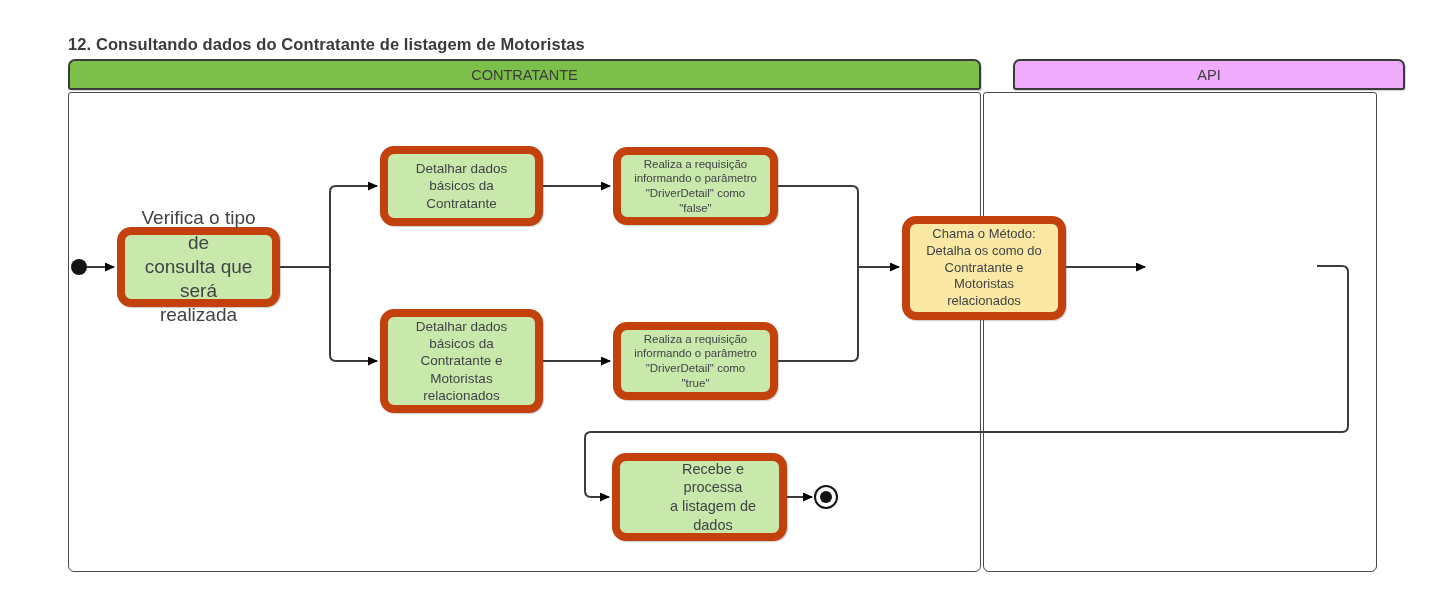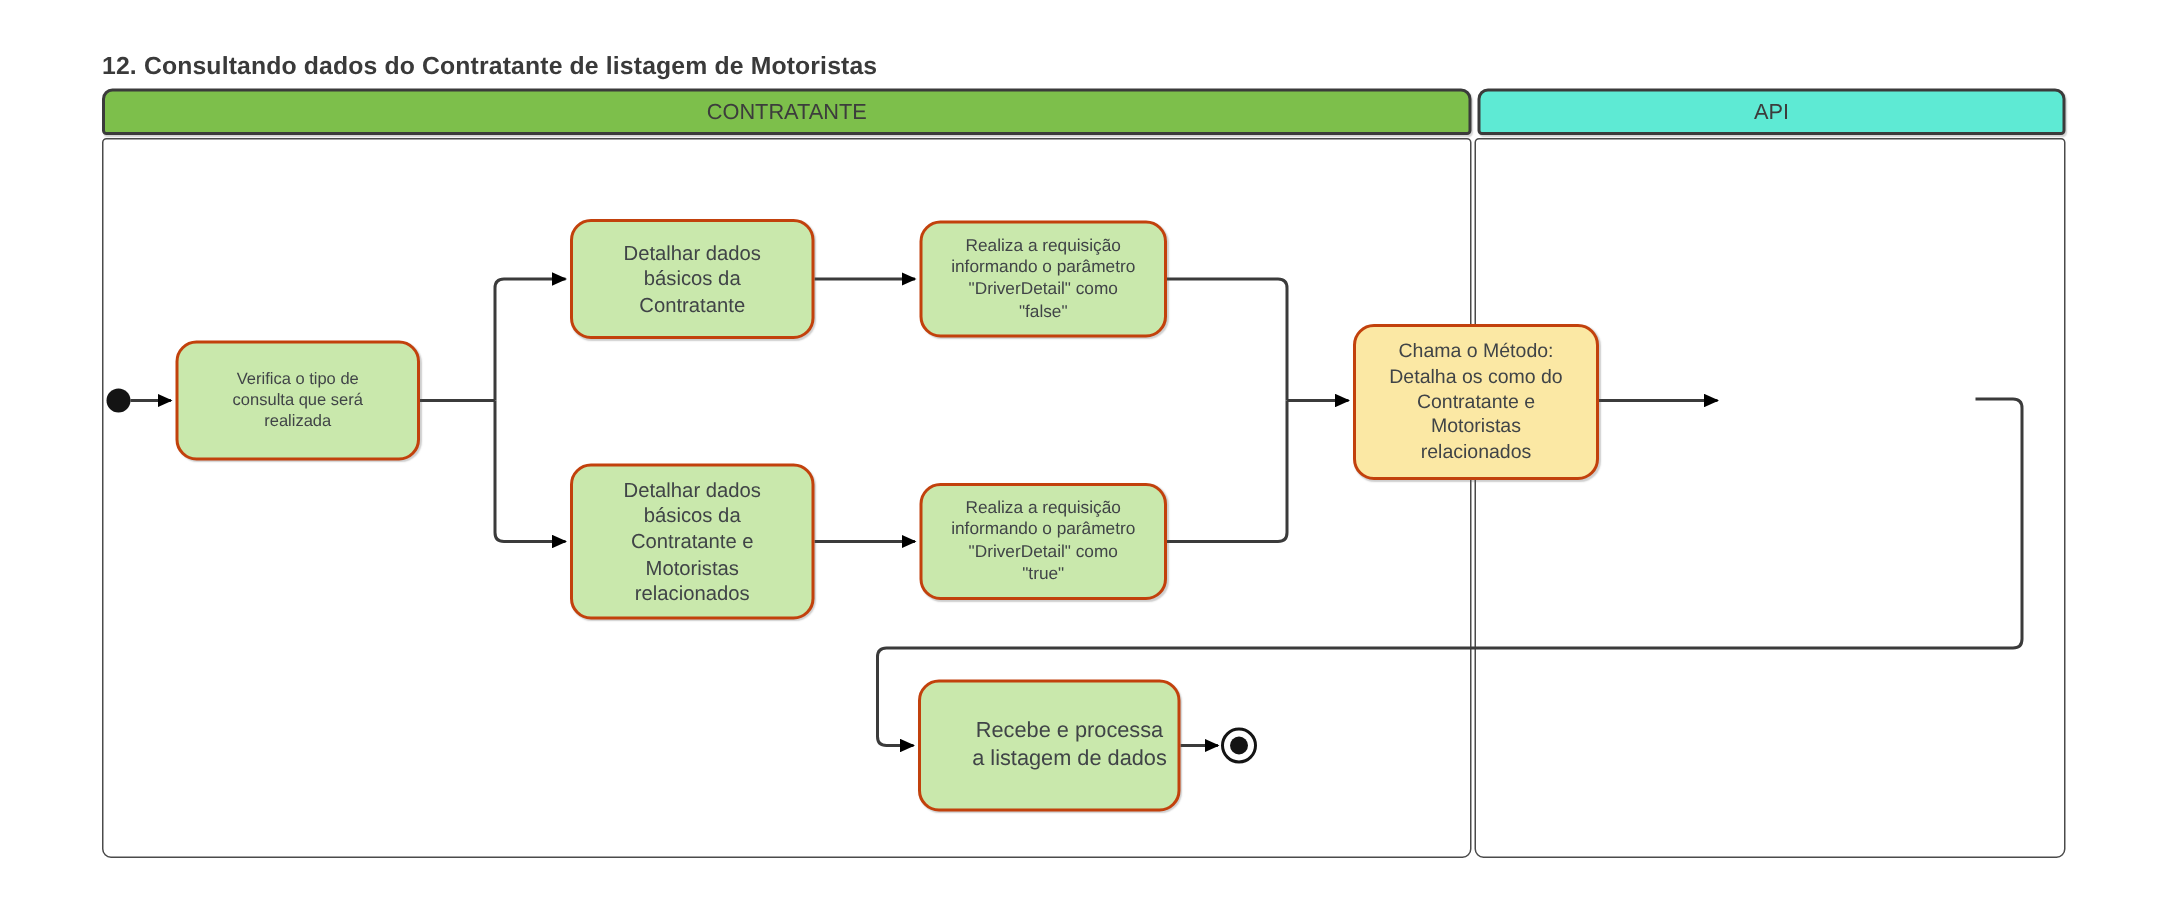--- a/index.html
+++ b/index.html
@@ -19,32 +19,32 @@
   .lane-header{
     position:absolute;height:31px;
     border:2px solid #3b3b3b;
     border-radius:7px 7px 3px 3px;
     box-sizing:border-box;
     display:flex;align-items:center;justify-content:center;
     font-size:14.5px;color:#3c3c3c;
     box-shadow:1px 1px 1px rgba(80,80,80,0.25);
   }
   .lane-header.green{background:#7dbf4b;}
-  .lane-header.orange{background:#5eead4;}
+  .lane-header.orange{background:#f0abfc;margin-left:28px;}
   .lane-body{
     position:absolute;
     border:1.5px solid #4a4a4a;
     border-radius:3px 3px 6px 6px;
     box-sizing:border-box;
     background:#ffffff;
   }
   .edges{position:absolute;left:0;top:0;pointer-events:none;}
   .node{
     position:absolute;
-    border:2px solid #c2410c;
+    border:8px solid #c2410c;
     border-radius:14px;
     box-sizing:border-box;
     display:flex;align-items:center;justify-content:center;
     text-align:center;
     white-space:pre-line;
     color:#404447;
     line-height:1.28;
     box-shadow:1px 1px 1px rgba(80,80,80,0.28);
     padding:2px 4px;
   }
@@ -103,21 +103,21 @@
       <path d="M 1317 266 H 1342 Q 1348 266 1348 272 V 426 Q 1348 432 1342 432 H 591 Q 585 432 585 438 V 491 Q 585 497 591 497 H 609" marker-end="url(#arrow)"></path>
       <path d="M 787 497 H 812" marker-end="url(#arrow)"></path>
     </g>
   </svg>
 
   <div class="start-dot"></div>
   <div class="end-node">
     <div class="end-node-inner"></div>
   </div>
 
-  <div class="node green" style="left:117px;top:227px;width:163px;height:80px;font-size:11px;">Verifica o tipo de
+  <div class="node green" style="left:117px;top:227px;width:163px;height:80px;font-size:19px;">Verifica o tipo de
 consulta que será
 realizada</div>
 
   <div class="node green" style="left:380px;top:146px;width:163px;height:80px;font-size:13.5px;">Detalhar dados
 básicos da
 Contratante</div>
 
   <div class="node green" style="left:613px;top:147px;width:165px;height:78px;font-size:11.5px;">Realiza a requisição
 informando o parâmetro
 "DriverDetail" como

